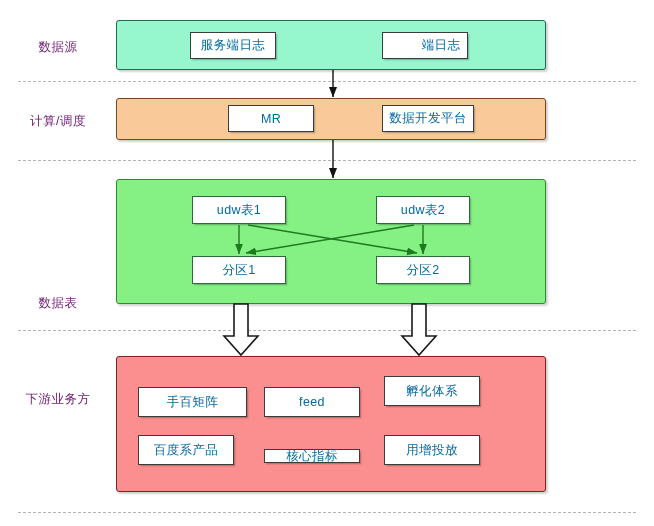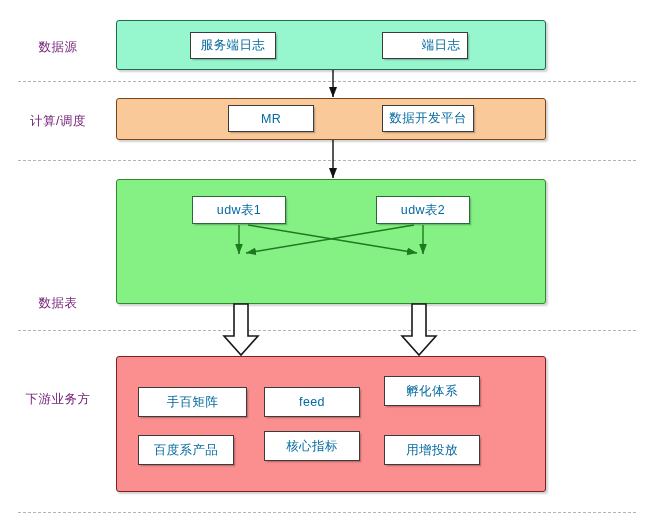--- a/index.html
+++ b/index.html
@@ -111,27 +111,29 @@
   <div class="node" style="left:190px; top:32px; width:86px; height:27px;">服务端日志</div>
   <div class="node" style="left:382px; top:32px; width:86px; height:27px;padding-left:32px;">端日志</div>
 
   <div class="band band-compute" style="top:98px; height:42px;"></div>
   <div class="node" style="left:190px; top:105px; width:86px; height:27px;margin-left:38px;">MR</div>
   <div class="node" style="left:382px; top:105px; width:92px; height:27px;">数据开发平台</div>
 
   <div class="band band-tables" style="top:179px; height:125px;"></div>
   <div class="node node-green" style="left:192px; top:196px; width:94px; height:28px;">udw表1</div>
   <div class="node node-green" style="left:376px; top:196px; width:94px; height:28px;">udw表2</div>
+  <div class="node node-green" style="left:192px; top:256px; width:94px; height:28px;">分区1</div>
+  <div class="node node-green" style="left:376px; top:256px; width:94px; height:28px;">分区2</div>
 
   <div class="band band-downstream" style="top:356px; height:136px;"></div>
   <div class="node" style="left:138px; top:387px; width:109px; height:30px;">手百矩阵</div>
   <div class="node" style="left:264px; top:387px; width:96px; height:30px;">feed</div>
   <div class="node" style="left:384px; top:376px; width:96px; height:30px;">孵化体系</div>
   <div class="node" style="left:138px; top:435px; width:96px; height:30px;">百度系产品</div>
-  <div class="node" style="left:264px; top:431px; width:96px; height:30px;">核心指标</div>
+  <div class="node" style="left:264px; top:449px; width:96px; height:14px;">核心指标</div>
   <div class="node" style="left:384px; top:435px; width:96px; height:30px;">用增投放</div>
 
   <svg id="arrows" viewBox="0 0 654 526">
     <defs>
       <marker id="ah-black" markerWidth="9" markerHeight="9" refX="7.5" refY="3.4" orient="auto" markerUnits="strokeWidth">
         <path d="M0,0.4 L7.6,3.4 L0,6.4 z" fill="#111111"></path>
       </marker>
       <marker id="ah-green" markerWidth="9" markerHeight="9" refX="7.2" refY="3.2" orient="auto" markerUnits="strokeWidth">
         <path d="M0,0.4 L7.3,3.2 L0,6.0 z" fill="#1e7a1e"></path>
       </marker>

